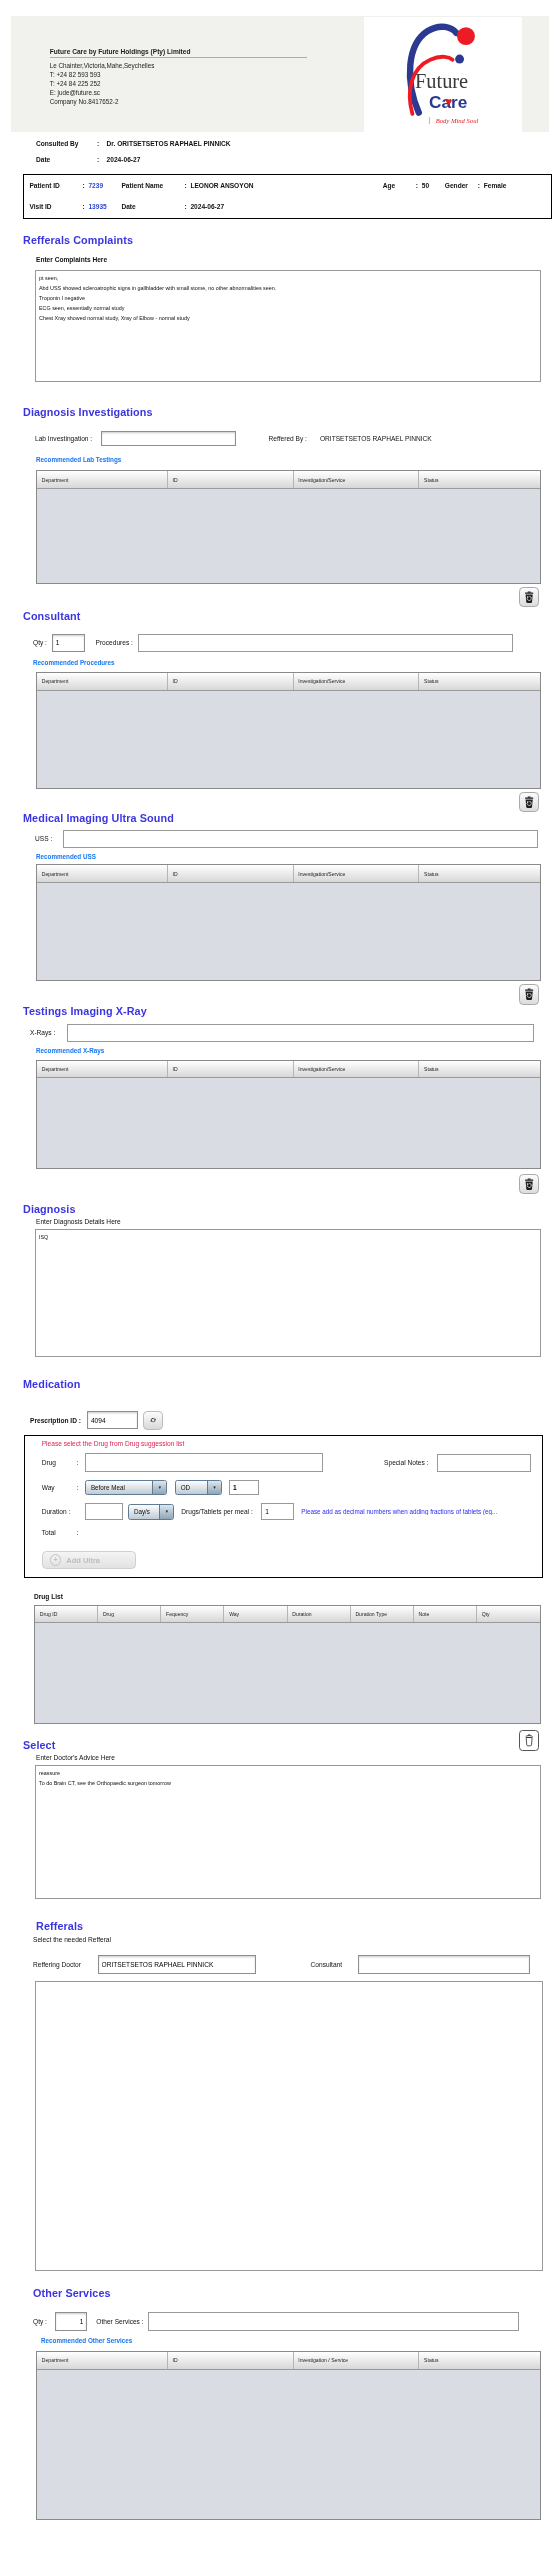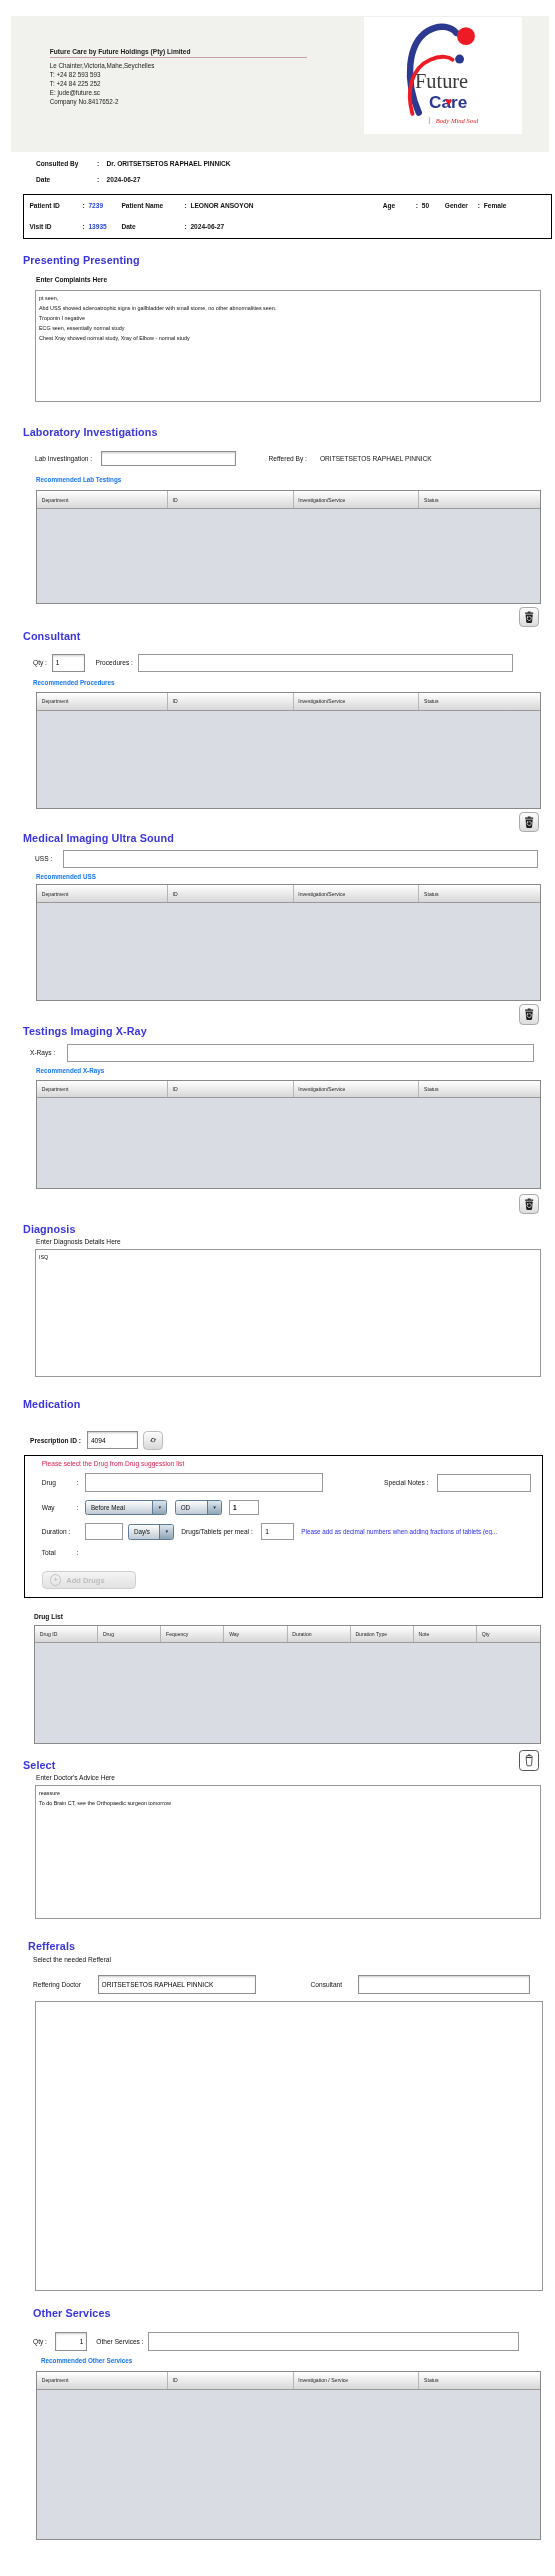--- a/index.html
+++ b/index.html
@@ -1,19 +1,19 @@
 <!DOCTYPE html>
 <html style="font-size:9.6px"><head>
 <meta charset="utf-8">
 <style>
   html,body{margin:0;padding:0;background:#fff;}
   body{width:556px;min-height:2576px;font-family:"Liberation Sans",sans-serif;color:#111;position:relative;}
 
   
-  .hdr-band{position:relative;margin:16px 7.2px 0 10.8px;height:136px;background:#f1f1ee;}
+  .hdr-band{position:relative;margin:16px 7.2px 0 10.8px;height:116px;background:#f1f1ee;}
   .hdr-text{position:absolute;left:39px;top:32px;width:257px;}
   .hdr-company{font-size:6.6px;font-weight:bold;color:#222;padding-bottom:1.8px;border-bottom:1.2px solid #c9a0a4;margin-bottom:3px;}
   .hdr-line{font-size:6.3px;color:#222;line-height:9px;}
   .logo-box{position:absolute;left:353px;top:0.6px;width:158px;height:117px;background:#fff;}
   .logo-tagline{position:absolute;left:65px;top:100px;font-family:"Liberation Serif",serif;font-style:italic;font-size:6.6px;color:#e02222;border-left:0.6px solid #bbb;padding-left:6px;}
 
   
   .consult-row{margin:8.4px 0 0 36px;font-size:6.6px;font-weight:bold;display:flex;}
   .consult-row .lbl{width:61px;}
   .consult-row .colon{width:9.6px;}
@@ -148,29 +148,29 @@
   <div class="p-row">
     <span class="l1">Visit ID</span>
     <span class="cl">:</span>
     <span class="idv">13935</span>
     <span class="l2">Date</span>
     <span class="cl2">:</span>
     <span class="v2">2024-06-27</span>
   </div>
 </div>
 
-<div class="sec-head" style="margin-top:15.5px;">Presenting Presenting</div>
+<div class="sec-head" style="margin-top:15.5px;">Refferals Complaints</div>
 <div class="sub-label" style="margin-top:9.6px;">Enter Complaints Here</div>
 <textarea class="big-area" style="height: 112px; margin-top: 7.2px;">pt seen,
 Abd USS showed scleroatrophic signs in gallbladder with small stome, no other abnormalities seen.
 Troponin I negative
 ECG seen, essentially normal study
 Chest Xray showed normal study, Xray of Elbow - normal study</textarea>
 
-<div class="sec-head" style="margin-top:24px;">Laboratory  Investigations</div>
+<div class="sec-head" style="margin-top:24px;">Diagnosis  Investigations</div>
 <div class="form-row" style="margin-top:13px;">
   <span>Lab Investingation :</span>
   <input class="sunken" style="width: 135px; margin-left: 8.4px;" value="">
   <span style="margin-left:33px;">Reffered By :</span>
   <span style="margin-left:13px;">ORITSETSETOS RAPHAEL PINNICK</span>
 </div>
 <div class="rec-link" style="margin-top:9.6px;">Recommended Lab Testings</div>
 <div class="rec-table">
   <div class="rec-thead">
     <div class="rec-th c1">Department</div>
@@ -329,21 +329,21 @@
   </div>
 
   <div class="med-row" style="margin-top:8.4px;">
     <span class="med-lbl">Total</span>
     <span class="med-colon">:</span>
     <span></span>
   </div>
 
   <button class="add-drug">
     <span class="plus">+</span>
-    <span>Add Drugs</span>
+    <span>Add Ultra</span>
   </button>
 </div>
 
 <div class="druglist-lbl">Drug List</div>
 <div class="rec-table drug-table">
   <div class="rec-thead">
     <div class="rec-th dcol">Drug ID</div>
     <div class="rec-th dcol">Drug</div>
     <div class="rec-th dcol">Fequency</div>
     <div class="rec-th dcol">Way</div>
@@ -362,21 +362,21 @@
         <path d="M7 7.5h10l-1 12.5a1.8 1.8 0 0 1-1.8 1.5H9.8A1.8 1.8 0 0 1 8 20L7 7.5z"></path>
         <ellipse cx="12" cy="6" rx="5.5" ry="1.7"></ellipse>
         <path d="M10.4 4.6l.6-1.8h2l.6 1.8"></path>
       </svg>
   </button>
 </div>
 <div class="sub-label" style="margin-top:3.6px;font-weight:normal;">Enter Doctor's Advice Here</div>
 <textarea class="big-area" style="height: 134px;">reassure
 To do Brain CT, see the Orthopaedic surgeon tomorrow</textarea>
 
-<div class="sec-head" style="margin-top:21.5px;margin-left:20px;padding-left:8px;">Refferals</div>
+<div class="sec-head" style="margin-top:21.5px;margin-left:28px;padding-left:8px;">Refferals</div>
 <div class="sub-label" style="margin-top:3.6px;margin-left:33px;font-weight:normal;">Select the needed Refferal</div>
 <div class="ref-row">
   <span>Reffering Doctor</span>
   <input class="sunken" style="width: 158px; height: 19px; margin-left: 16.7px;" value="ORITSETSETOS RAPHAEL PINNICK">
   <span style="margin-left:55px;">Consultant</span>
   <input class="sunken" style="width: 172px; height: 19px; margin-left: 16px;" value="">
 </div>
 <div class="ref-listbox"></div>
 
 <div class="sec-head" style="margin-top:15.5px;margin-left:33px;">Other Services</div>

